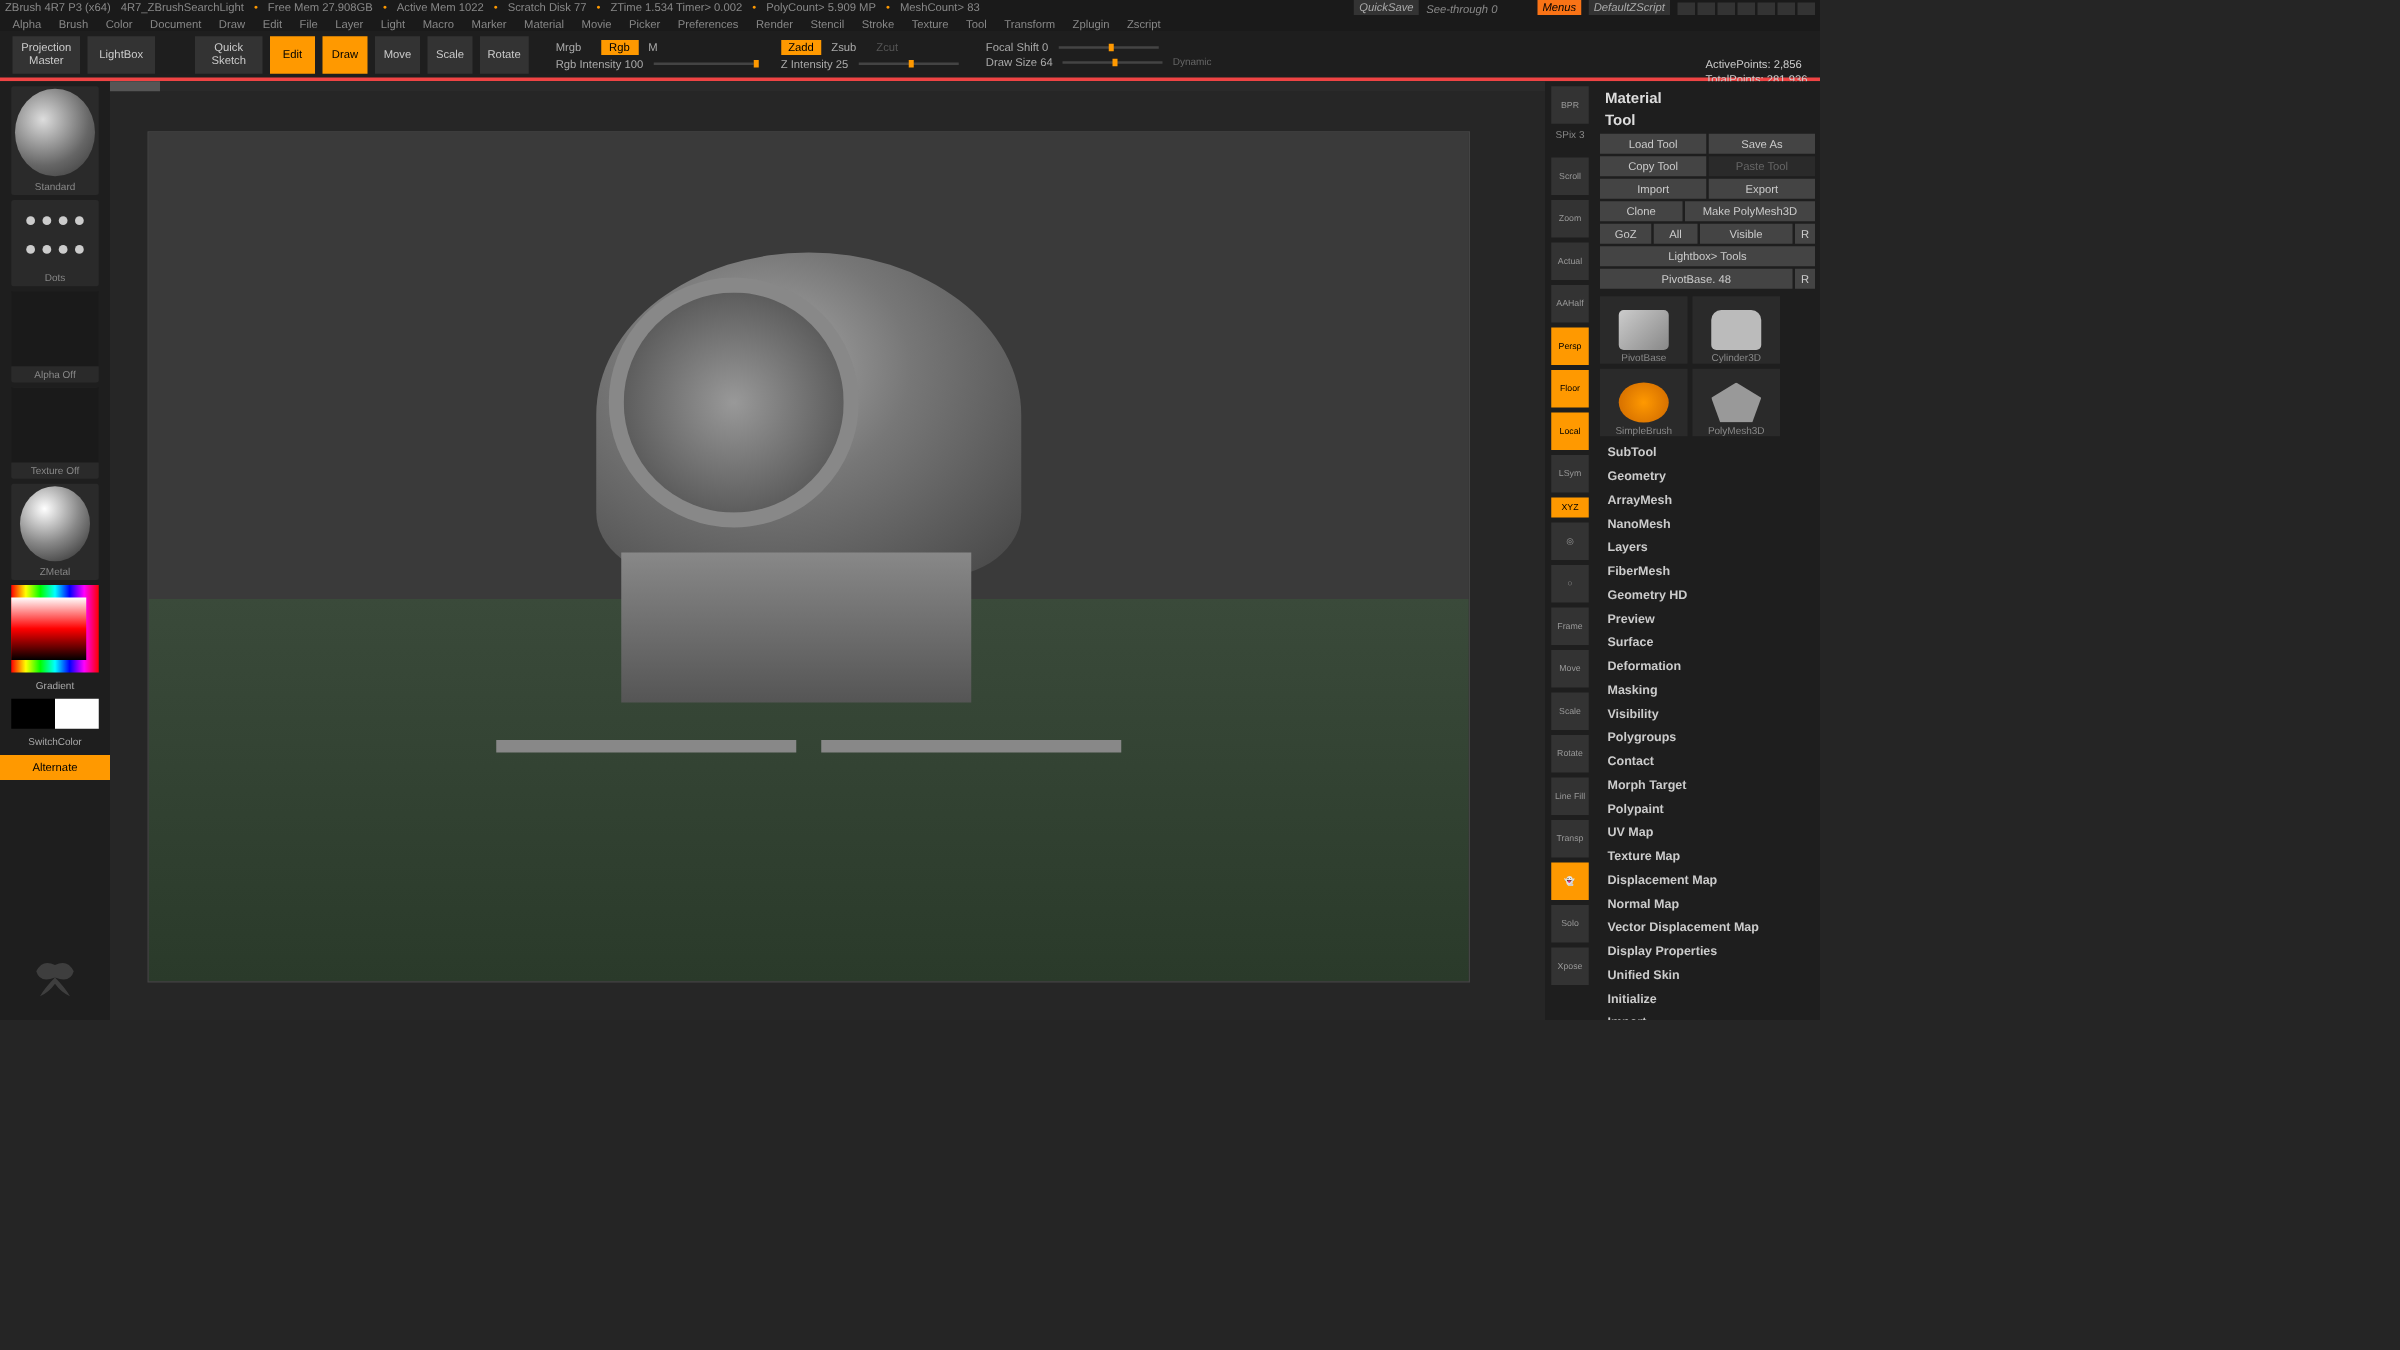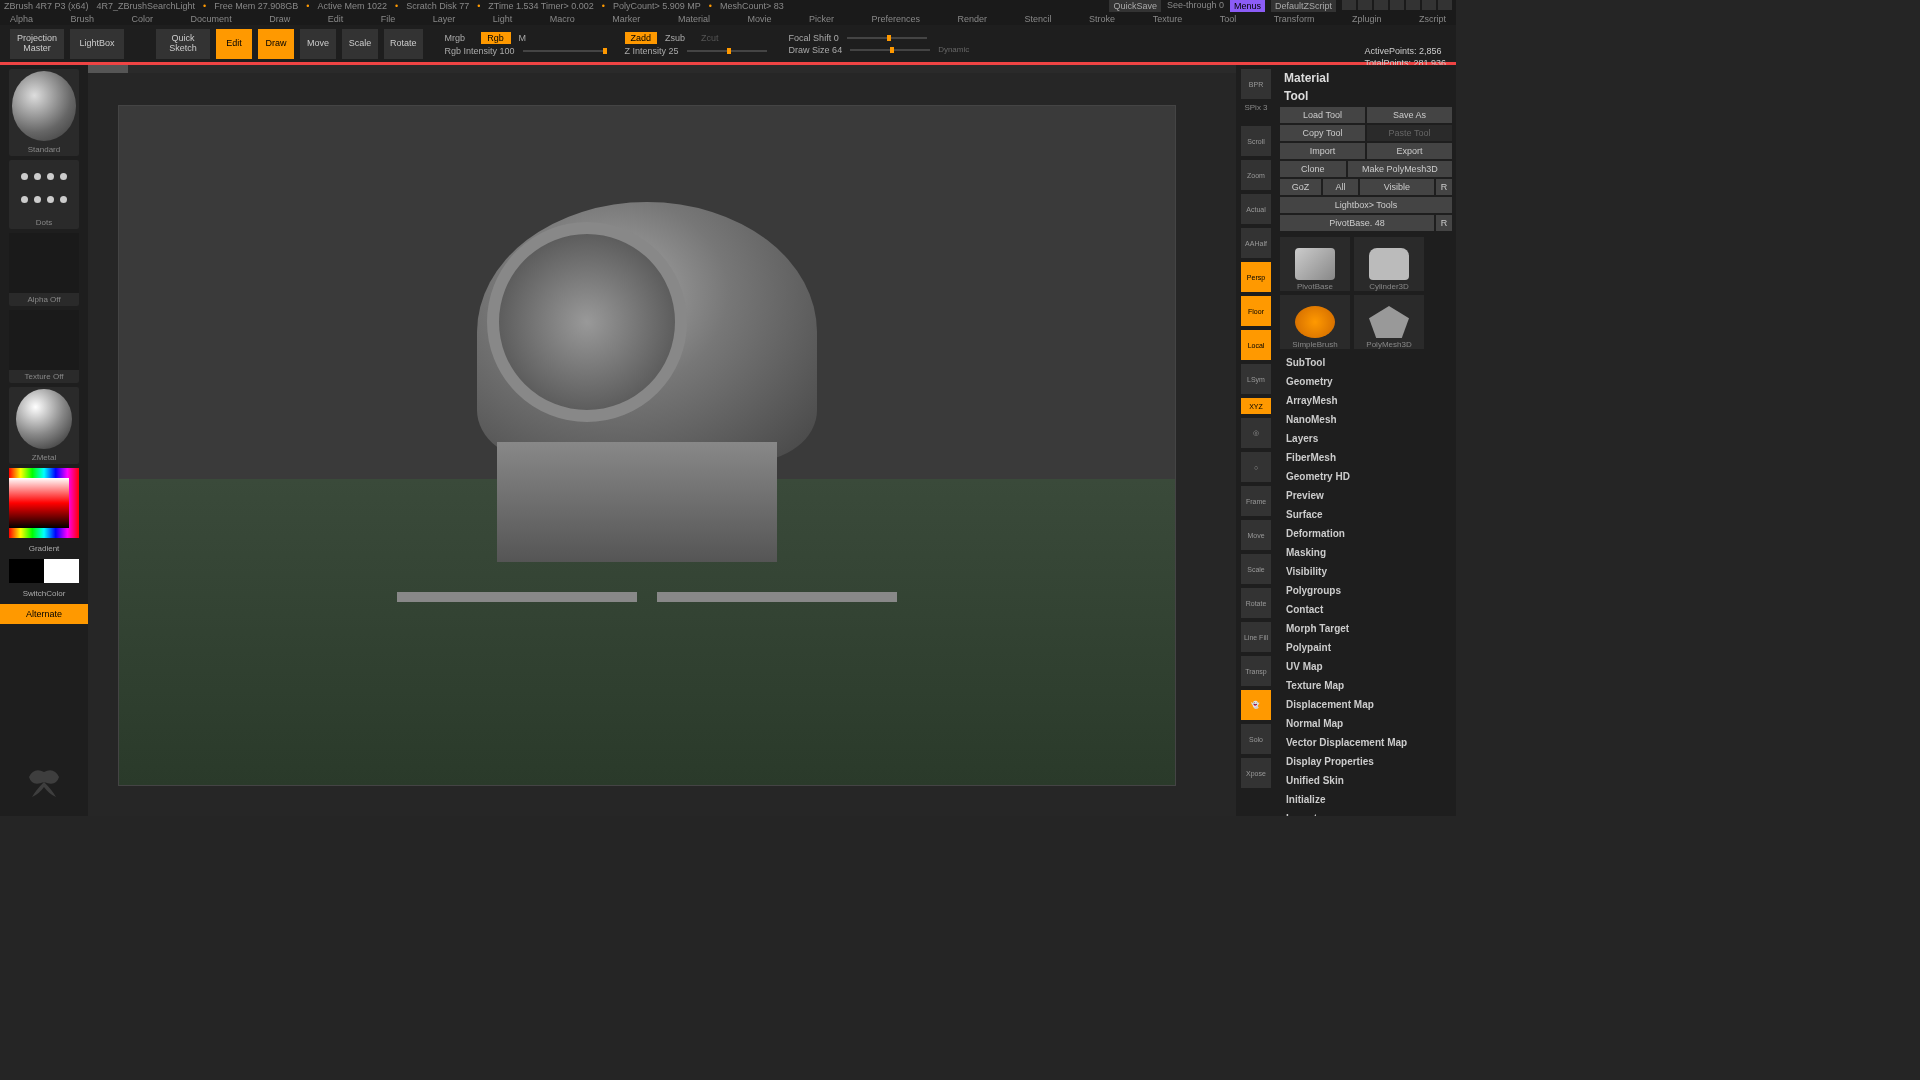--- a/index.html
+++ b/index.html
@@ -1,29 +1,29 @@
 <!DOCTYPE html>
 <html><head>
 <meta charset="utf-8">
 <style>
 * { margin: 0; padding: 0; box-sizing: border-box; font-family: Arial, sans-serif; user-select: none; }
 body { background: #252525; color: #aaa; font-size: 10px; width: 1456px; height: 816px; overflow: hidden; position: relative; }
 
 
 .titlebar { height: 12px; background: #1a1a1a; display: flex; align-items: center; padding: 0 4px; font-size: 9px; color: #888; }
 .titlebar .left { flex: 1; display: flex; gap: 8px; }
-.titlebar .right { display: flex; gap: 6px; align-items: flex-start; }
+.titlebar .right { display: flex; gap: 6px; align-items: flex-end; font-style: italic; }
 .titlebar .sep { color: #ff9900; }
-.btn-orange { background: #8b5cf6; color: #000; padding: 1px 4px; font-size: 9px; }
+.btn-orange { background: #f97316; color: #000; padding: 1px 4px; font-size: 9px; margin-left: 26px; }
 .btn-dark { background: #333; color: #aaa; padding: 1px 4px; font-size: 9px; }
 .titlebar-icons { display: flex; gap: 2px; }
 .titlebar-icons span { width: 14px; height: 10px; background: #333; display: inline-block; }
 
 
-.menubar { height: 13px; background: #1a1a1a; display: flex; align-items: center; padding: 0 10px; gap: 14px; font-size: 9px; color: #888; justify-content: space-between; }
+.menubar { height: 13px; background: #1a1a1a; display: flex; align-items: center; padding: 0 10px; gap: 14px; font-size: 9px; color: #888; }
 .menubar span { cursor: pointer; }
 
 
 .toolbar { height: 40px; background: #1e1e1e; display: flex; align-items: center; padding: 0 10px; gap: 6px; border-bottom: 3px solid #ef4444; }
 .tool-btn { background: #333; color: #ccc; font-size: 9px; padding: 4px 6px; text-align: center; min-width: 36px; height: 30px; display: flex; flex-direction: column; justify-content: center; align-items: center; line-height: 1.1; }
 .tool-btn.active { background: #ff9900; color: #000; }
 .tool-btn.wide { min-width: 54px; }
 .slider-group { display: flex; flex-direction: column; gap: 2px; font-size: 9px; }
 .slider-row { display: flex; align-items: center; gap: 8px; }
 .slider-label { min-width: 28px; }

